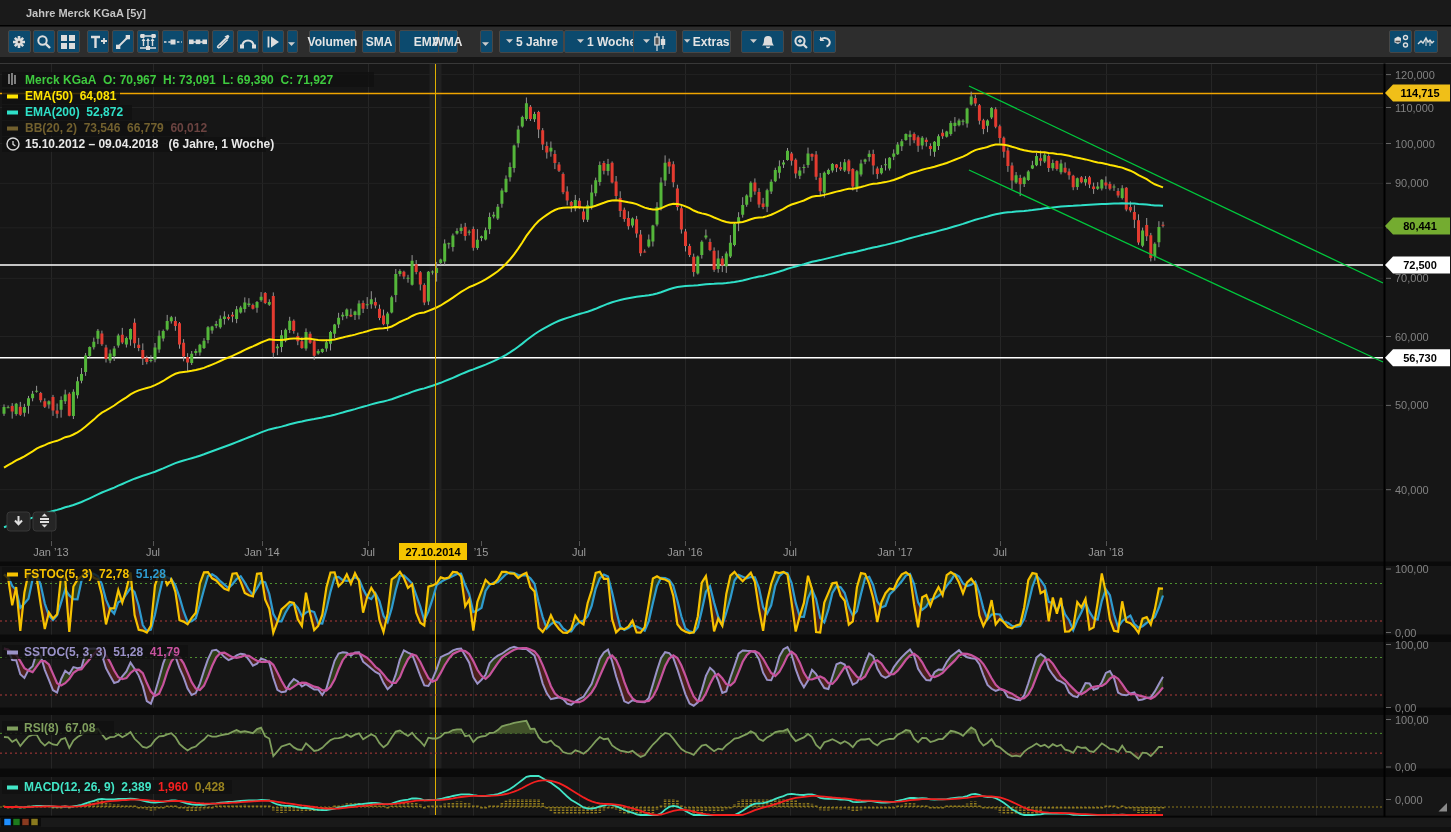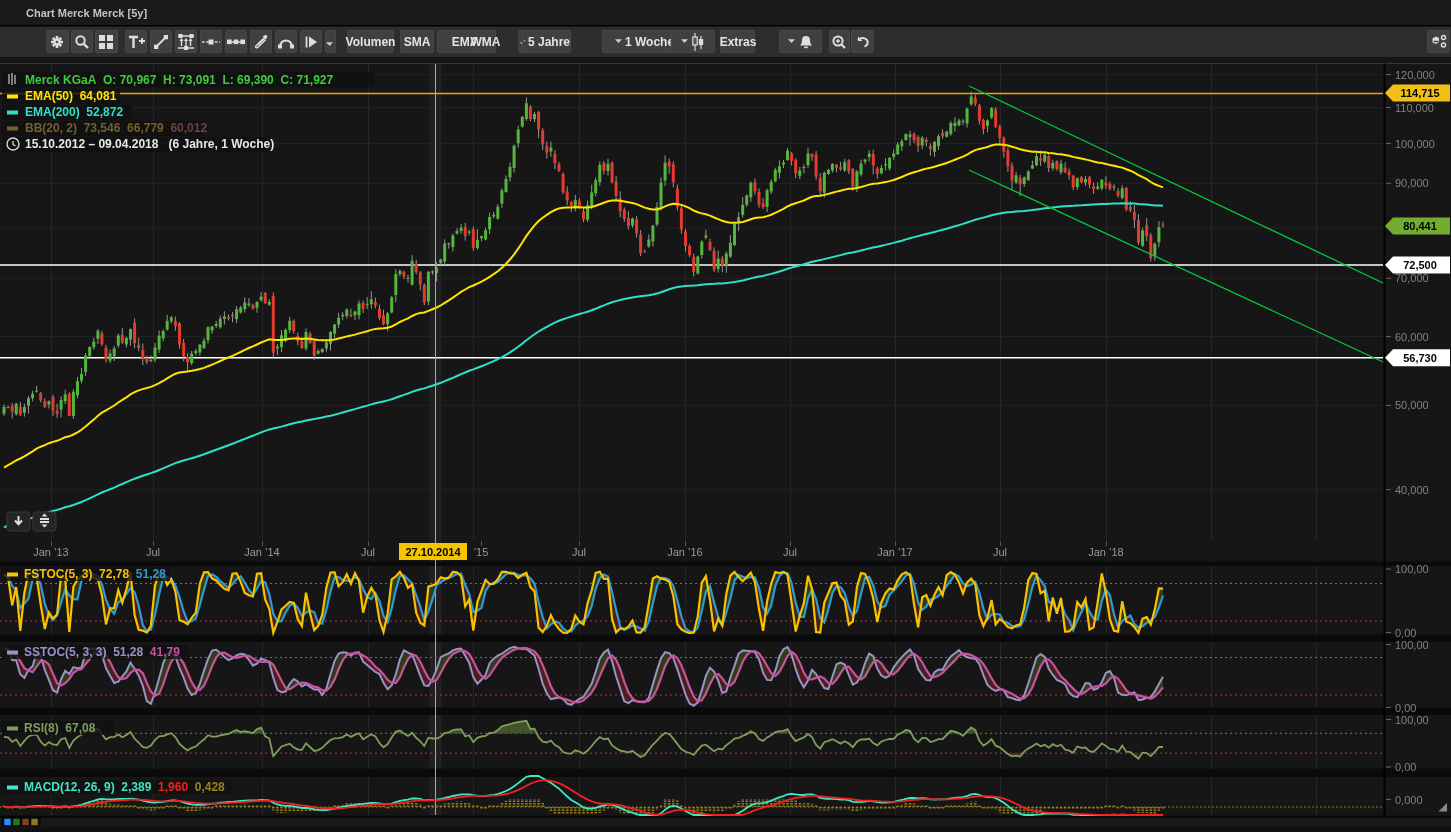--- a/index.html
+++ b/index.html
@@ -1,33 +1,33 @@
 <!DOCTYPE html>
 <html><head><meta charset="utf-8"><style>
 * { margin:0; padding:0; box-sizing:border-box; }
 html,body { width:1451px; height:832px; background:#151515; overflow:hidden;
   font-family:"Liberation Sans", sans-serif; }
 #titlebar { position:absolute; left:0; top:0; width:1451px; height:26px; background:#1a1a1a;
   border-bottom:1px solid #000; }
 #titlebar span { position:absolute; left:26px; top:7px; font-size:11px; font-weight:bold; color:#c4c4c4; }
 #toolbar { position:absolute; left:0; top:27px; width:1451px; height:30px; background:#2d2d2d; }
-.tb { position:absolute; top:3px; height:23px; background:#404040; border:1px solid #474747;
-  border-radius:2px; display:flex; align-items:center; justify-content:center;margin-left:38px; }
+.tb { position:absolute; top:3px; height:23px; background:#0c4a6e; border:1px solid #474747;
+  border-radius:2px; display:flex; align-items:center; justify-content:center; }
 .bt { font-size:12px; font-weight:bold; color:#e4e4e4; white-space:nowrap; }
 svg text { font-family:"Liberation Sans", sans-serif; -webkit-font-smoothing:antialiased; }
 .ax { font-size:11px; fill:#828282; }
 .xl { font-size:11px; fill:#9a9a9a; }
 .tag { font-size:11px; font-weight:bold; }
 .dtag { font-size:11px; font-weight:bold; fill:#000; }
 .lg { font-size:12px; font-weight:bold; }
 #chart { position:absolute; left:0; top:0; }
 </style></head>
 <body>
 <div id="titlebar">
-    <span>Chart Merck Merck [5y]</span>
+    <span>Jahre Merck KGaA [5y]</span>
   </div>
 <div id="toolbar">
 <div class="tb" style="left:8px;width:22.5px">
       <svg width="16" height="16" viewBox="0 0 16 16">
         <g stroke="#ddd" stroke-width="2.6" fill="none">
           <path d="M8 2v12M2 8h12M3.8 3.8l8.4 8.4M12.2 3.8l-8.4 8.4"></path>
         </g>
         <circle cx="8" cy="8" r="3.4" fill="#ddd"></circle>
         <circle cx="8" cy="8" r="1.3" fill="#4d4d4d"></circle>
       </svg>
@@ -130,21 +130,21 @@
       <span class="bt">EMA</span>
     </div>
 <div class="tb" style="left:437.5px;width:20px">
       <span class="bt">WMA</span>
     </div>
 <div class="tb" style="left:479.5px;width:13.5px">
       <span style="margin-top:2px"><svg width="9" height="6" viewBox="0 0 9 6" style="margin:0 2px 1px 0">
           <path d="M1 1.2L4.5 5L8 1.2z" fill="#ccc"></path>
         </svg></span>
     </div>
-<div class="tb" style="left:484px;width:49px">
+<div class="tb" style="left:499px;width:65px">
       <svg width="9" height="6" viewBox="0 0 9 6" style="margin:0 2px 1px 0">
         <path d="M1 1.2L4.5 5L8 1.2z" fill="#ccc"></path>
       </svg>
       <span class="bt">5 Jahre</span>
     </div>
 <div class="tb" style="left:564px;width:84px">
       <svg width="9" height="6" viewBox="0 0 9 6" style="margin:0 2px 1px 0">
         <path d="M1 1.2L4.5 5L8 1.2z" fill="#ccc"></path>
       </svg>
       <span class="bt">1 Woche</span>
@@ -154,21 +154,21 @@
         <path d="M1 1.2L4.5 5L8 1.2z" fill="#ccc"></path>
       </svg>
       <svg width="14" height="20" viewBox="0 0 14 20">
         <g stroke="#ddd" stroke-width="1.2" fill="none">
           <path d="M4 1v18M10 4v13"></path>
         </g>
         <rect x="1.8" y="5" width="4.4" height="8" fill="#555" stroke="#ddd" stroke-width="1.2"></rect>
         <rect x="7.8" y="7" width="4.4" height="6" fill="#ddd"></rect>
       </svg>
     </div>
-<div class="tb" style="left:681.5px;width:35px">
+<div class="tb" style="left:681.5px;width:49px">
       <svg width="9" height="6" viewBox="0 0 9 6" style="margin:0 2px 1px 0">
         <path d="M1 1.2L4.5 5L8 1.2z" fill="#ccc"></path>
       </svg>
       <span class="bt">Extras</span>
     </div>
 <div class="tb" style="left:741px;width:42.5px">
       <svg width="9" height="6" viewBox="0 0 9 6" style="margin:0 2px 1px 0">
         <path d="M1 1.2L4.5 5L8 1.2z" fill="#ccc"></path>
       </svg>
       <svg width="16" height="16" viewBox="0 0 16 16">

